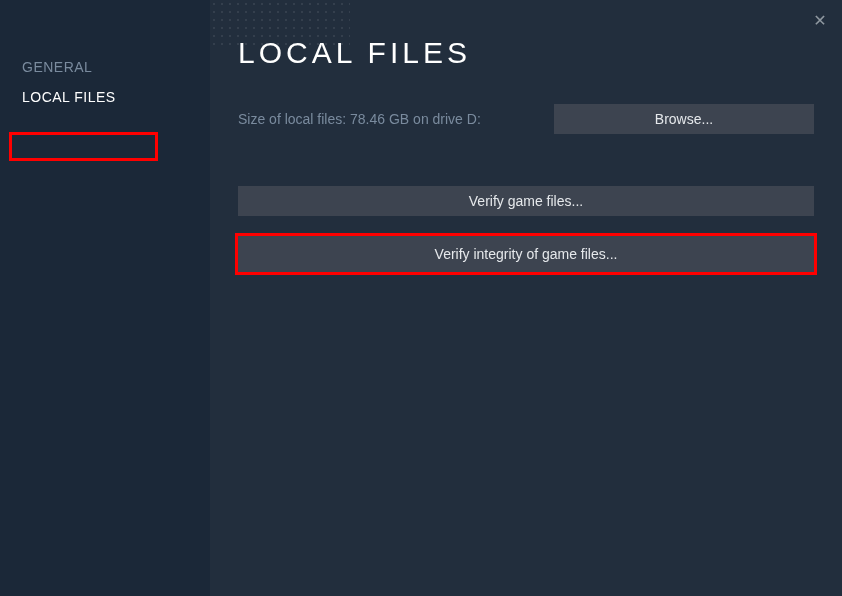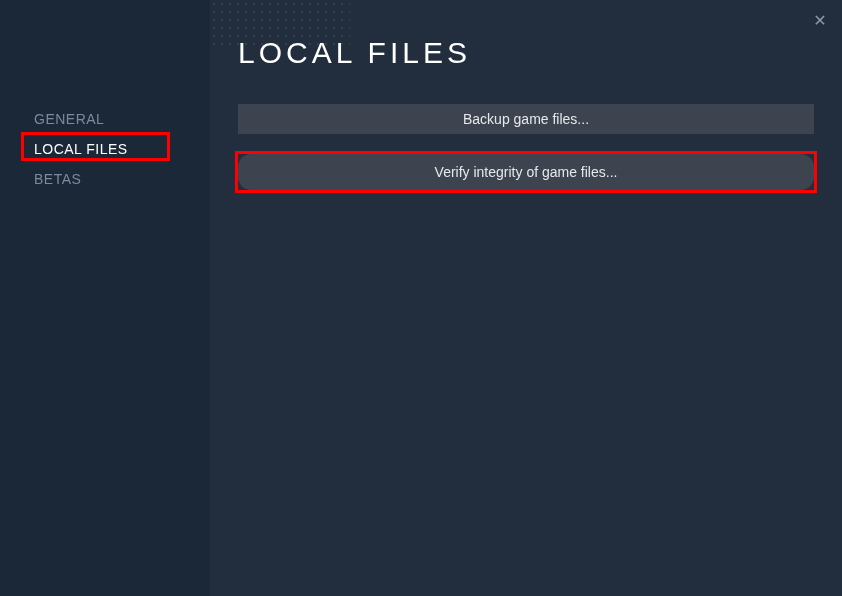--- a/index.html
+++ b/index.html
@@ -6,26 +6,26 @@
     body {
       width: 842px;
       height: 596px;
       background: #1b2838;
       font-family: Arial, sans-serif;
       overflow: hidden;
       position: relative;
     }
     .sidebar {
       position: absolute;
-      left: 12px;
+      left: 0;
       top: 0;
       width: 210px;
       height: 100%;
       background: #1b2838;
-      padding-top: 104px;
+      padding-top: 52px;
     }
     .sidebar-item {
       color: #7a8b9e;
       font-size: 14px;
       letter-spacing: 0.5px;
       padding: 7px 0 7px 22px;
       cursor: pointer;
     }
     .sidebar-item.active {
       color: #ffffff;
@@ -97,21 +97,20 @@
       width: 100%;
       margin-bottom: 20px;
     }
     .btn-highlight-wrap {
       position: relative;
       margin-bottom: 20px;
     }
     .btn-highlight-wrap .btn-full {
       margin-bottom: 0;
       height: 36px;
-      border-radius: 13px;
     }
     .verify-highlight {
       position: absolute;
       border: 3px solid #ff0000;
       left: -3px;
       top: -3px;
       right: -3px;
       bottom: -3px;
       pointer-events: none;
     }
@@ -126,30 +125,33 @@
       background-size: 8px 8px;
       pointer-events: none;
     }
   </style>
 </head>
 <body>
 
 <div class="sidebar">
   <div class="sidebar-item">GENERAL</div>
   <div class="sidebar-item active">LOCAL FILES</div>
-  <div class="sidebar-item">BETAS</div>
   <div class="sidebar-highlight"></div>
 </div>
 
 <div class="content">
   <div class="dots-deco"></div>
   <div class="close-icon">✕</div>
   <h1 class="page-title">LOCAL FILES</h1>
 
+  <div class="row">
+    <span class="info-text">Size of local files: 78.46 GB on drive D:</span>
+    <button class="btn btn-browse">Browse...</button>
+  </div>
 
-  <button class="btn btn-full">Backup game files...</button>
+  <button class="btn btn-full">Verify game files...</button>
 
   <div class="btn-highlight-wrap">
     <button class="btn btn-full">Verify integrity of game files...</button>
     <div class="verify-highlight"></div>
   </div>
 
 </div>
 
 </body></html>

